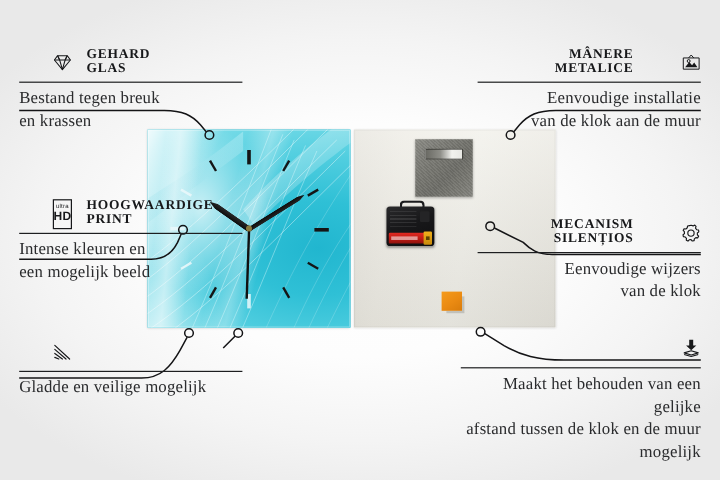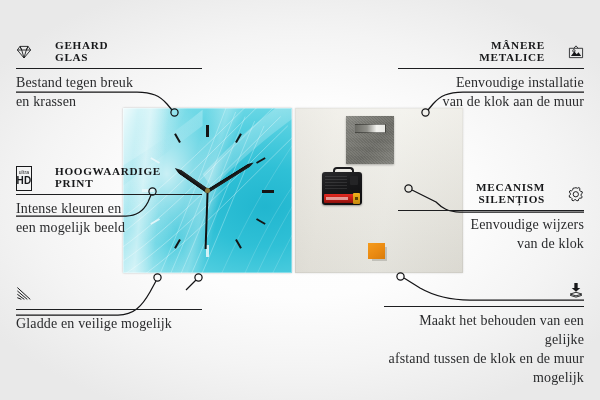--- a/index.html
+++ b/index.html
@@ -233,21 +233,21 @@
   }
 
   
   .callout {
     position: absolute;
     width: 200px;
   }
   .callout .head {
     display: flex;
     align-items: center;
-    gap: 23px;
+    gap: 12px;
     line-height: 1.04;
   }
   .callout .title {
     font-size: 11.2px;
     letter-spacing: 0.7px;
     color: #17181a;
     font-weight: 700;
     text-transform: uppercase;
     white-space: pre-line;
   }
@@ -268,20 +268,21 @@
   .callout.left .desc { text-align: left; }
   .callout.right .head { justify-content: flex-end; }
   .callout.right .title { text-align: right; }
   .callout.right .desc { text-align: right; }
 
   .ico {
     flex: 0 0 auto;
     width: 16px; height: 24px;
     display: flex; align-items: center; justify-content: center;
     color: #17181a;
+    margin-left: 28px;
   }
   .ico svg { display: block; }
 
   
   .hd-badge {
     width: 25px; height: 23px;
     border: 1.4px solid #17181a;
     display: flex; flex-direction: column;
     align-items: center; justify-content: center;
     line-height: 1;

